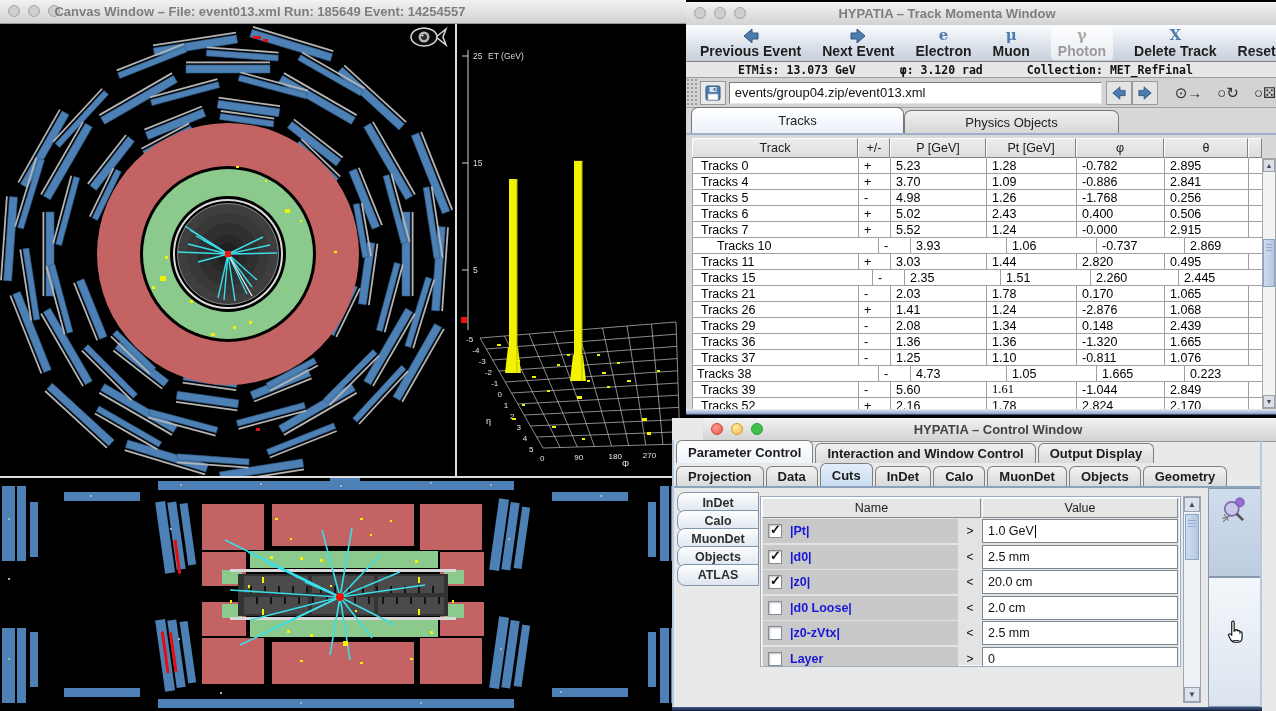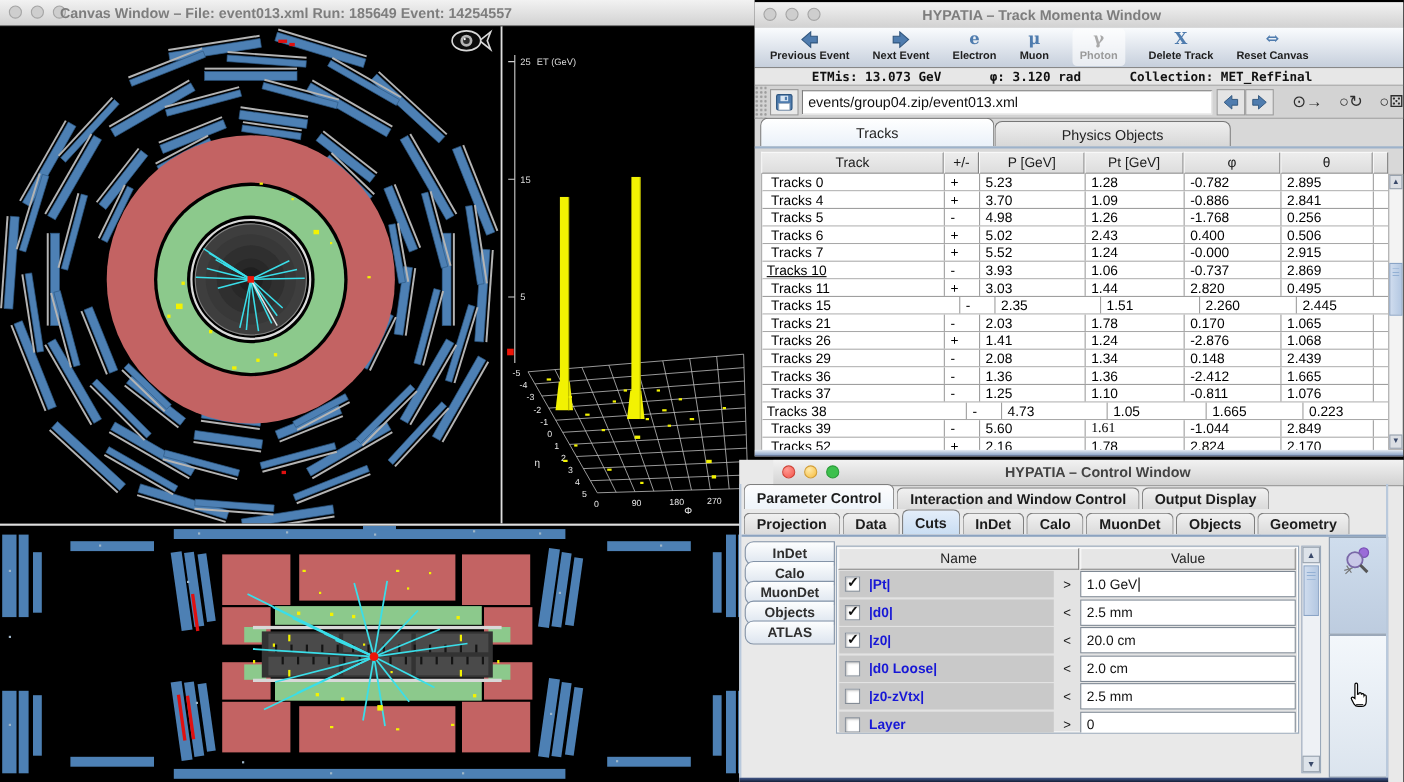--- a/index.html
+++ b/index.html
@@ -24,21 +24,21 @@
   #sideview{position:absolute;left:0;top:476px;border-top:2px solid #dedede;background:#000;}
   
   #momenta-win{left:686px;top:2px;width:590px;height:413px;background:#d8d8d8;overflow:hidden;}
   #momenta-win .titlebar .title{transform:translateX(-34px);}
   #toolbar{position:absolute;left:0;top:23px;width:590px;height:37px;box-sizing:border-box;
            background:linear-gradient(#fafcfe,#c6cfdc);border-bottom:1px solid #808080;
            display:flex;align-items:center;padding-left:14px;gap:21px;overflow:hidden;}
   .tbtn{display:flex;flex-direction:column;align-items:center;flex:none;cursor:default;}
   .tbtn .ticon{height:17px;display:flex;align-items:center;justify-content:center;
                font-size:15px;font-weight:bold;color:#4f7cae;font-family:"DejaVu Serif",serif;line-height:1;}
-  .tbtn .tlabel{font-size:10px;font-weight:bold;color:#1e1e1e;white-space:nowrap;line-height:15px;}
+  .tbtn .tlabel{font-size:14px;font-weight:bold;color:#1e1e1e;white-space:nowrap;line-height:15px;}
   .tbtn.selected{background:rgba(255,255,255,.6);border-radius:4px;padding:1px 7px;}
   .tbtn.selected .tlabel{color:#9a9a9a;}
   .tbtn.selected .ticon{color:#a9a9a9;}
   #metbar{position:absolute;left:0;top:60px;width:590px;height:16px;box-sizing:border-box;
           background:#e7e7e7;border-bottom:1px solid #9d9d9d;display:flex;align-items:center;
           font-family:"DejaVu Sans Mono",monospace;font-size:11.5px;font-weight:bold;color:#111;
           padding-left:52px;}
   #metbar span{margin-right:44px;white-space:nowrap;}
   #pathrow{position:absolute;left:0;top:76px;width:590px;height:30px;box-sizing:border-box;
            background:#d3d3d3;border-bottom:1px solid #a2a2a2;display:flex;align-items:center;}
@@ -712,21 +712,21 @@
         </div>
         <div class="trow">
           <div class="tc" style="width: 166px; padding-left: 8px;">Tracks 7</div>
           <div class="tc" style="width: 32px;">+</div>
           <div class="tc" style="width: 96px;">5.52</div>
           <div class="tc" style="width: 90px;">1.24</div>
           <div class="tc" style="width: 88px;">-0.000</div>
           <div class="tc" style="width: 84px;">2.915</div>
         </div>
         <div class="trow">
-          <div class="tc" style="width: 166px; padding-left: 4px; text-decoration: underline;">Tracks 10</div>
+          <div class="tc" style="width: 186px; padding-left: 24px;">Tracks 10</div>
           <div class="tc" style="width: 32px;">-</div>
           <div class="tc" style="width: 96px;">3.93</div>
           <div class="tc" style="width: 90px;">1.06</div>
           <div class="tc" style="width: 88px;">-0.737</div>
           <div class="tc" style="width: 84px;">2.869</div>
         </div>
         <div class="trow">
           <div class="tc" style="width: 166px; padding-left: 8px;">Tracks 11</div>
           <div class="tc" style="width: 32px;">+</div>
           <div class="tc" style="width: 96px;">3.03</div>
@@ -764,21 +764,21 @@
           <div class="tc" style="width: 96px;">2.08</div>
           <div class="tc" style="width: 90px;">1.34</div>
           <div class="tc" style="width: 88px;">0.148</div>
           <div class="tc" style="width: 84px;">2.439</div>
         </div>
         <div class="trow">
           <div class="tc" style="width: 166px; padding-left: 8px;">Tracks 36</div>
           <div class="tc" style="width: 32px;">-</div>
           <div class="tc" style="width: 96px;">1.36</div>
           <div class="tc" style="width: 90px;">1.36</div>
-          <div class="tc" style="width: 88px;">-2.412</div>
+          <div class="tc" style="width: 88px;">-1.320</div>
           <div class="tc" style="width: 84px;">1.665</div>
         </div>
         <div class="trow">
           <div class="tc" style="width: 166px; padding-left: 8px;">Tracks 37</div>
           <div class="tc" style="width: 32px;">-</div>
           <div class="tc" style="width: 96px;">1.25</div>
           <div class="tc" style="width: 90px;">1.10</div>
           <div class="tc" style="width: 88px;">-0.811</div>
           <div class="tc" style="width: 84px;">1.076</div>
         </div>

